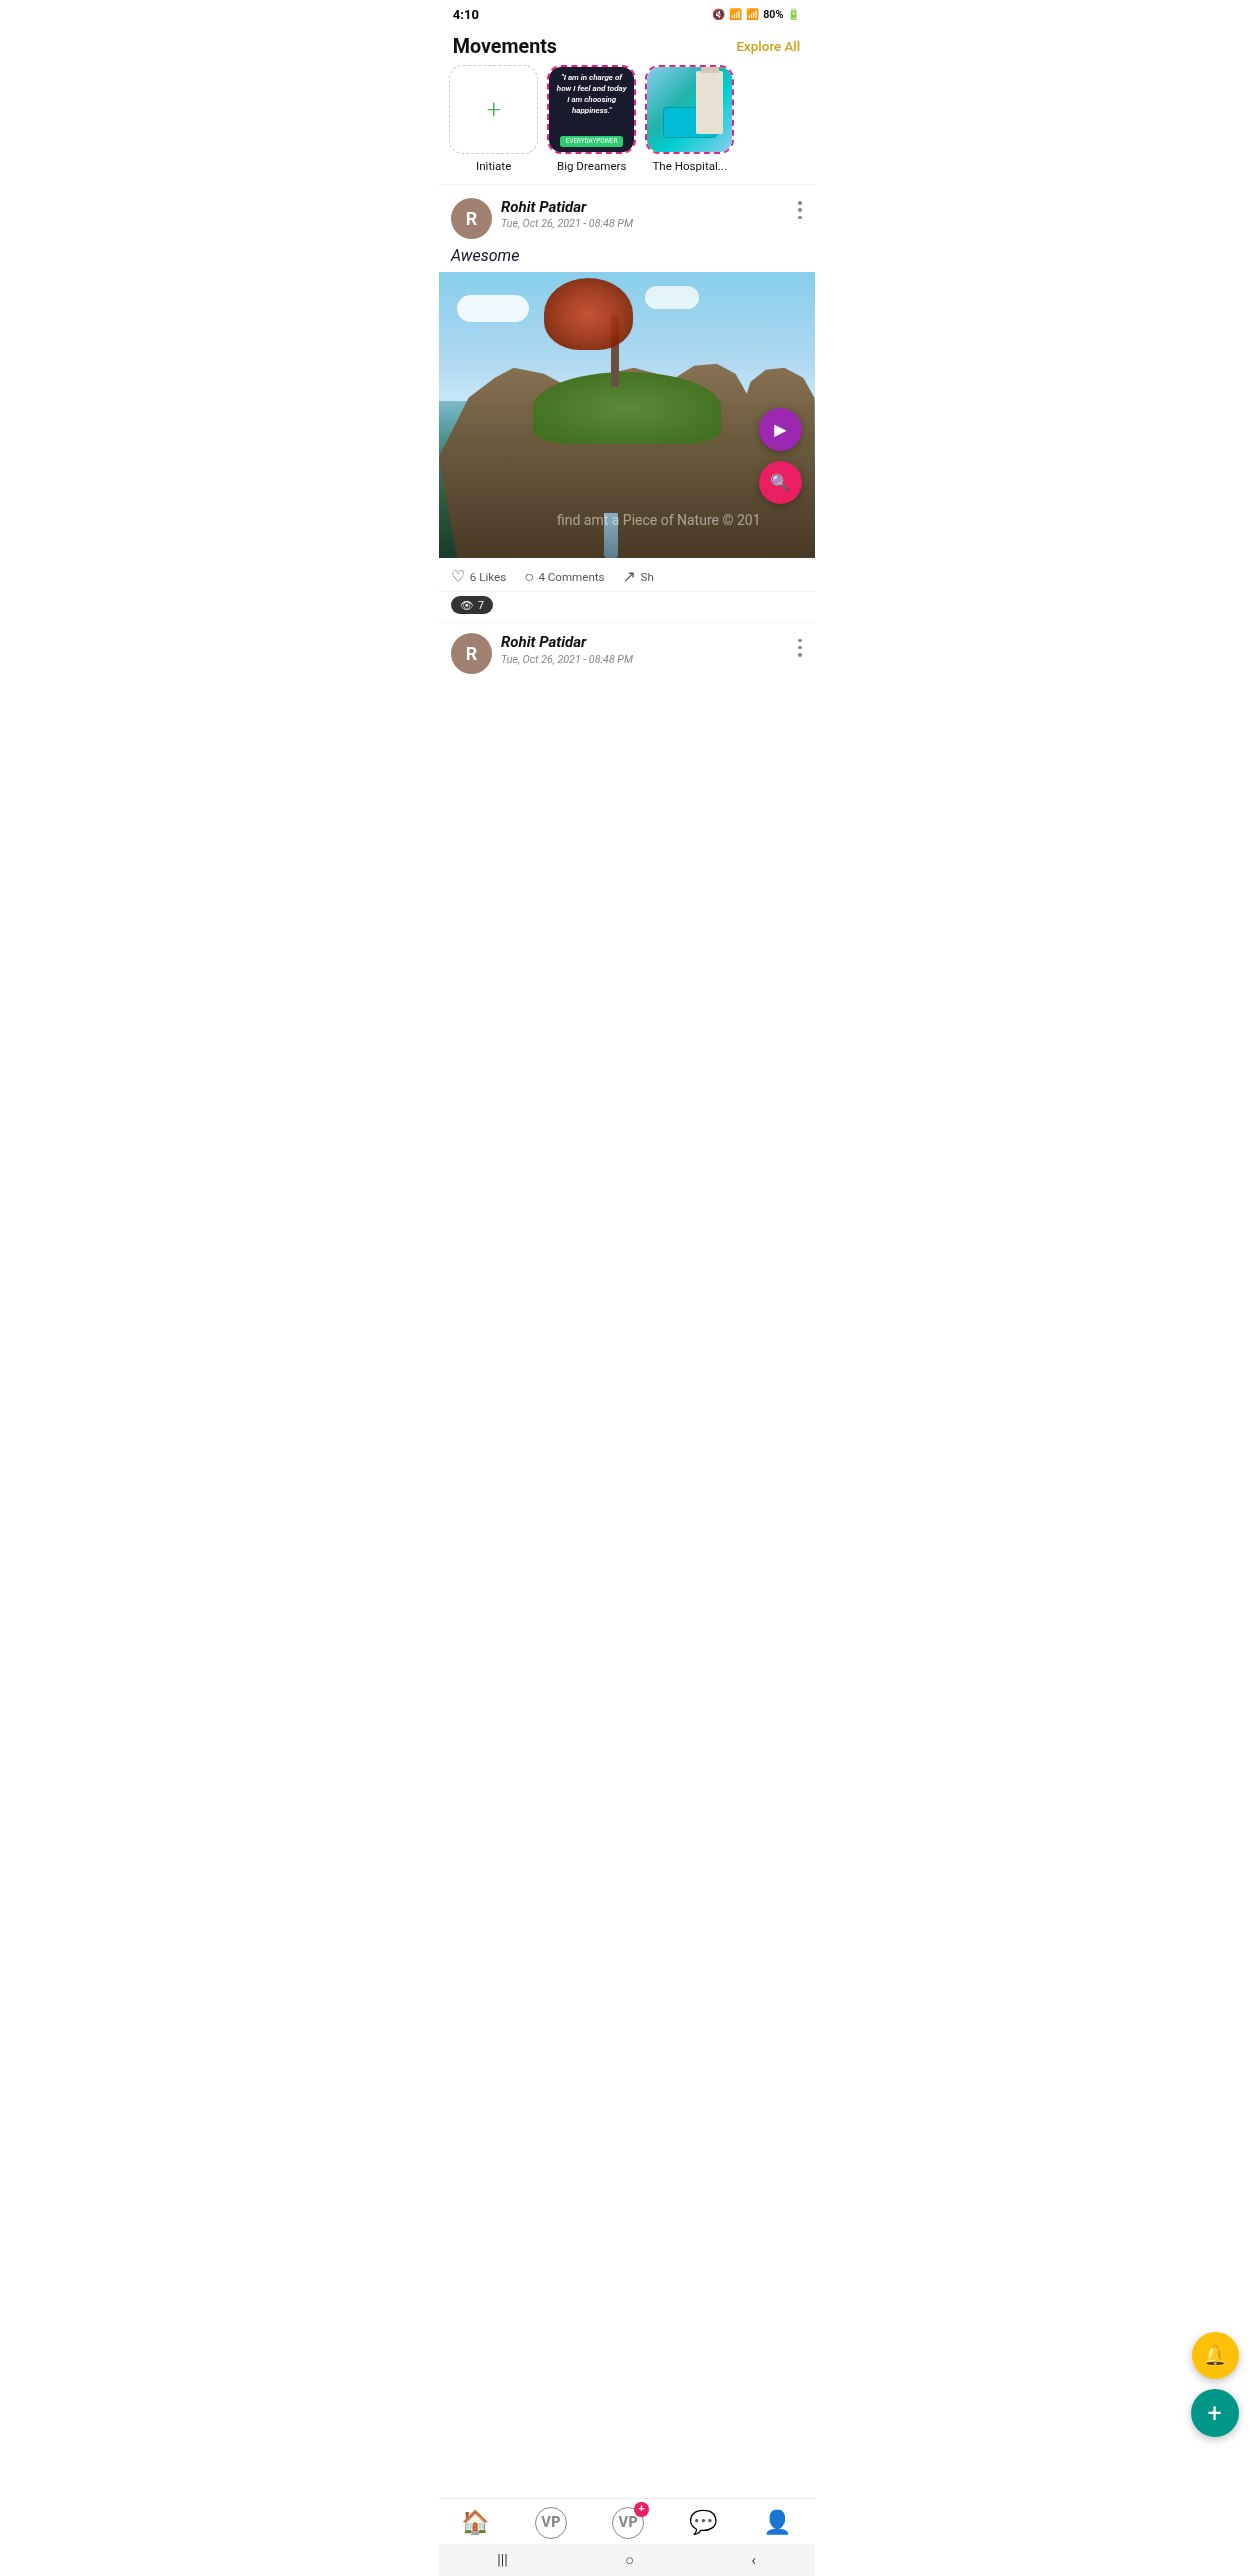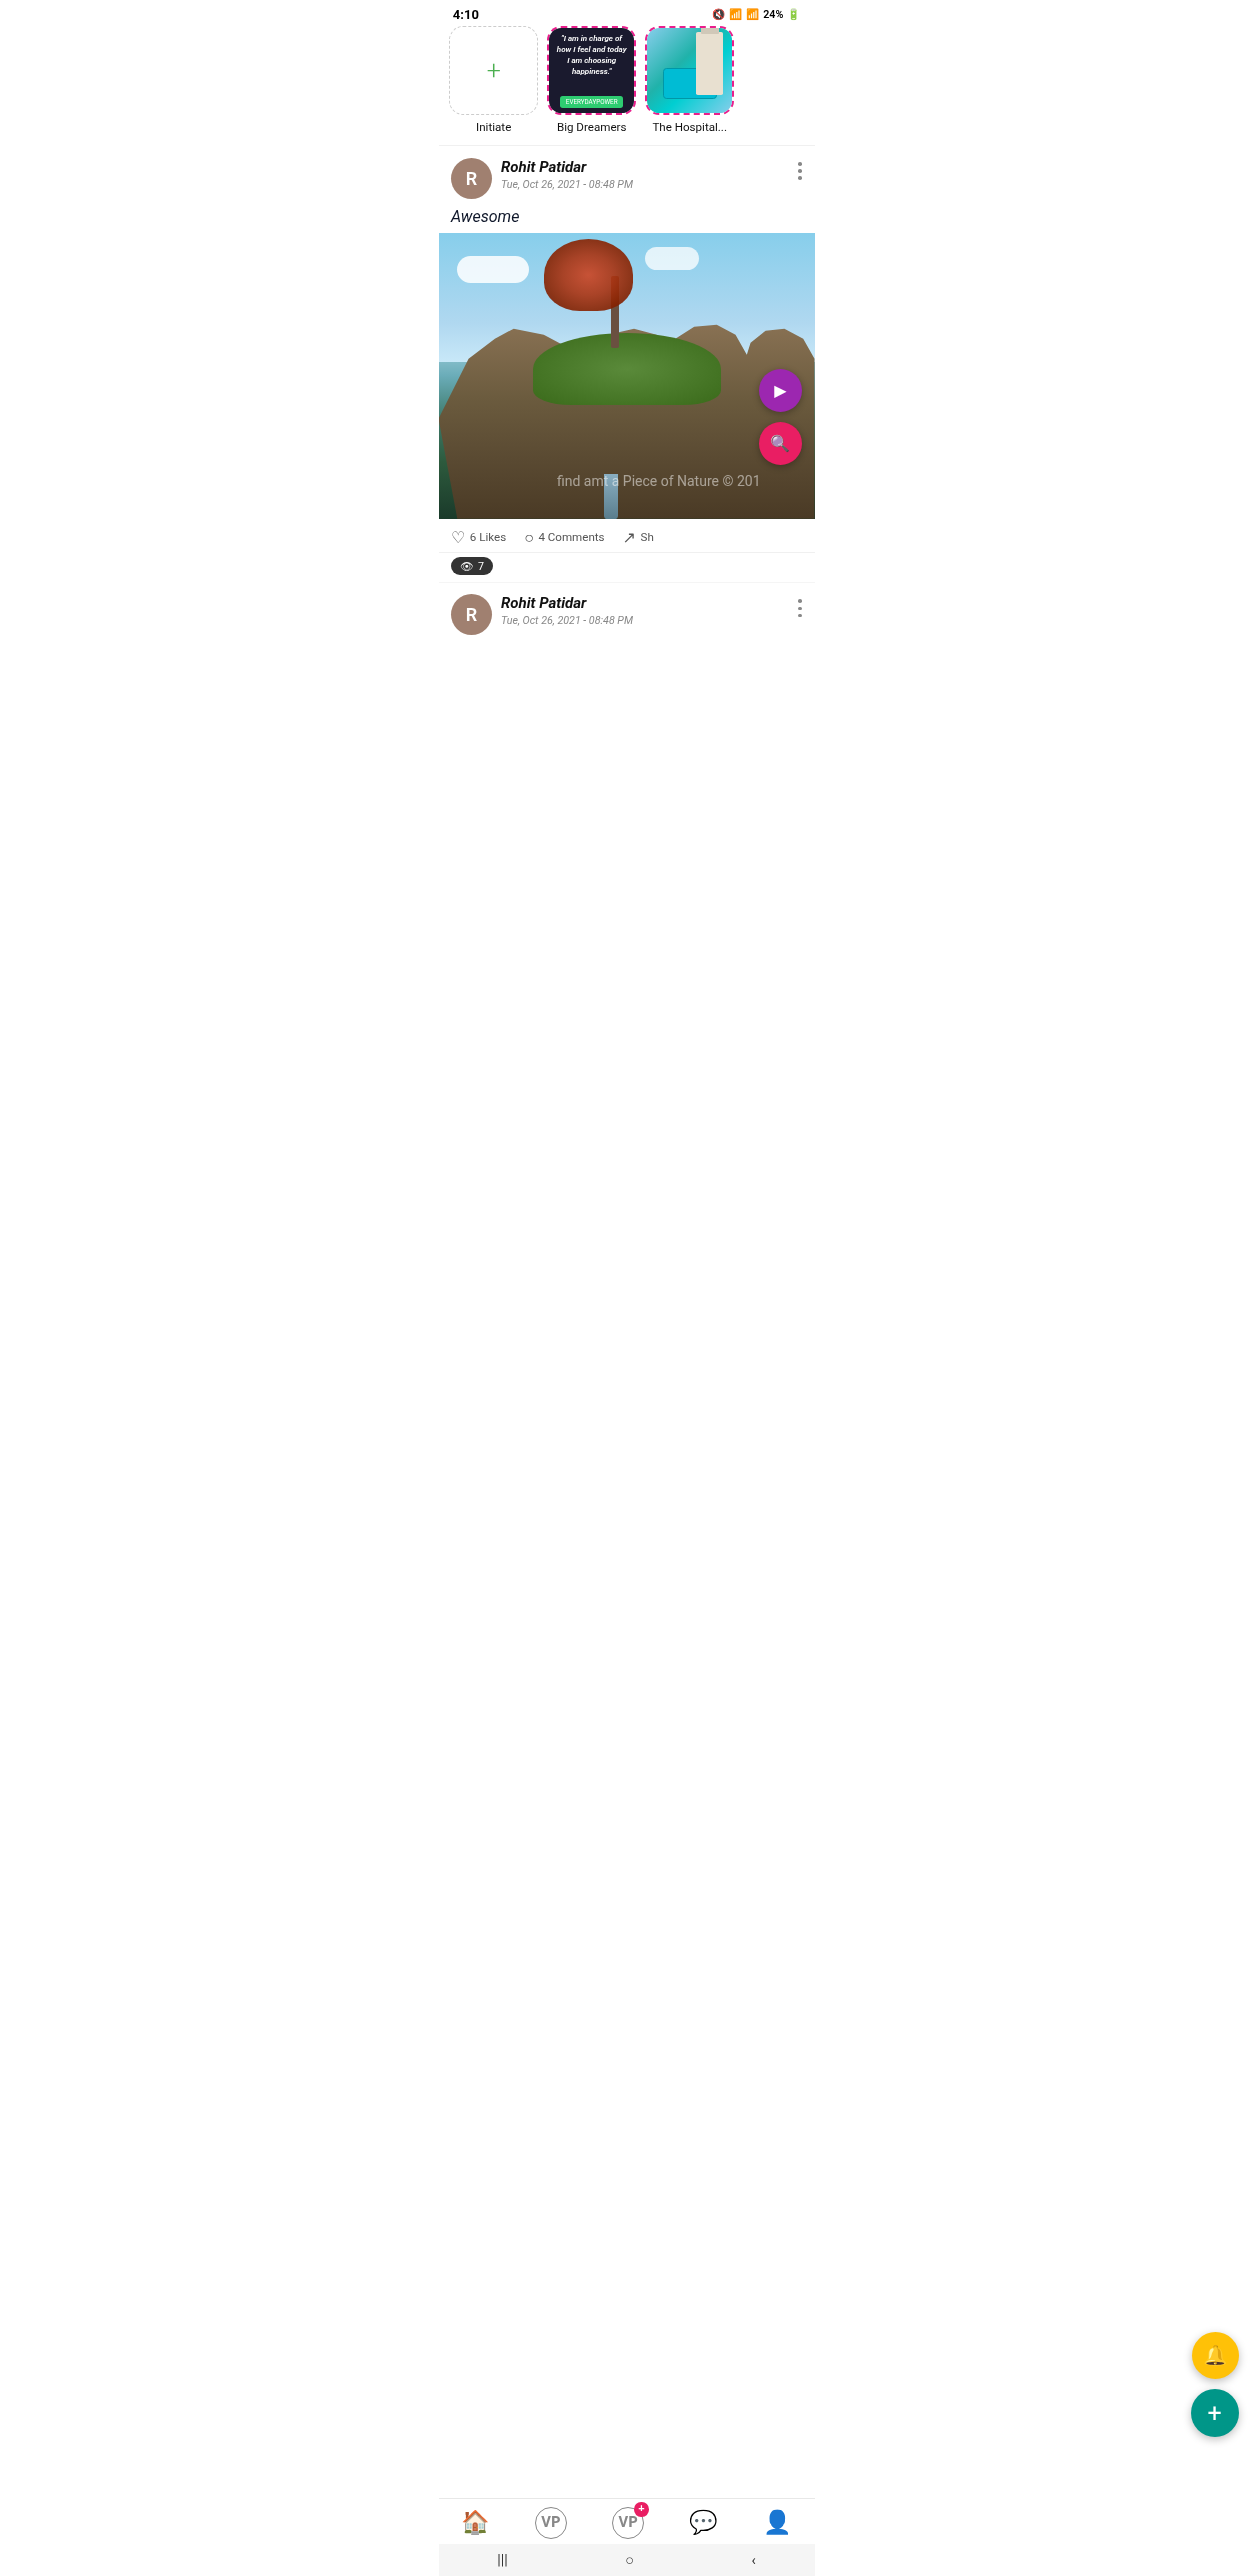--- a/index.html
+++ b/index.html
@@ -488,27 +488,31 @@
   </style>
 </head>
 <body>
 
 <div class="status-bar">
   <span class="status-time">4:10</span>
   <div class="status-icons">
     <span>🔇</span>
     <span>📶</span>
     <span>📶</span>
-    <span class="battery-text">24%</span>
+    <span class="battery-text">80%</span>
     <span>🔋</span>
   </div>
 </div>
 
 <div class="scroll-content">
 
+  <div class="movements-header">
+    <span class="movements-title">Movements</span>
+    <span class="explore-all">Explore All</span>
+  </div>
 
   <div class="movements-row">
 
     <div class="movement-item">
       <div class="movement-thumb initiate">
         <span class="plus-icon">+</span>
       </div>
       <span class="movement-label">Initiate</span>
     </div>
 

